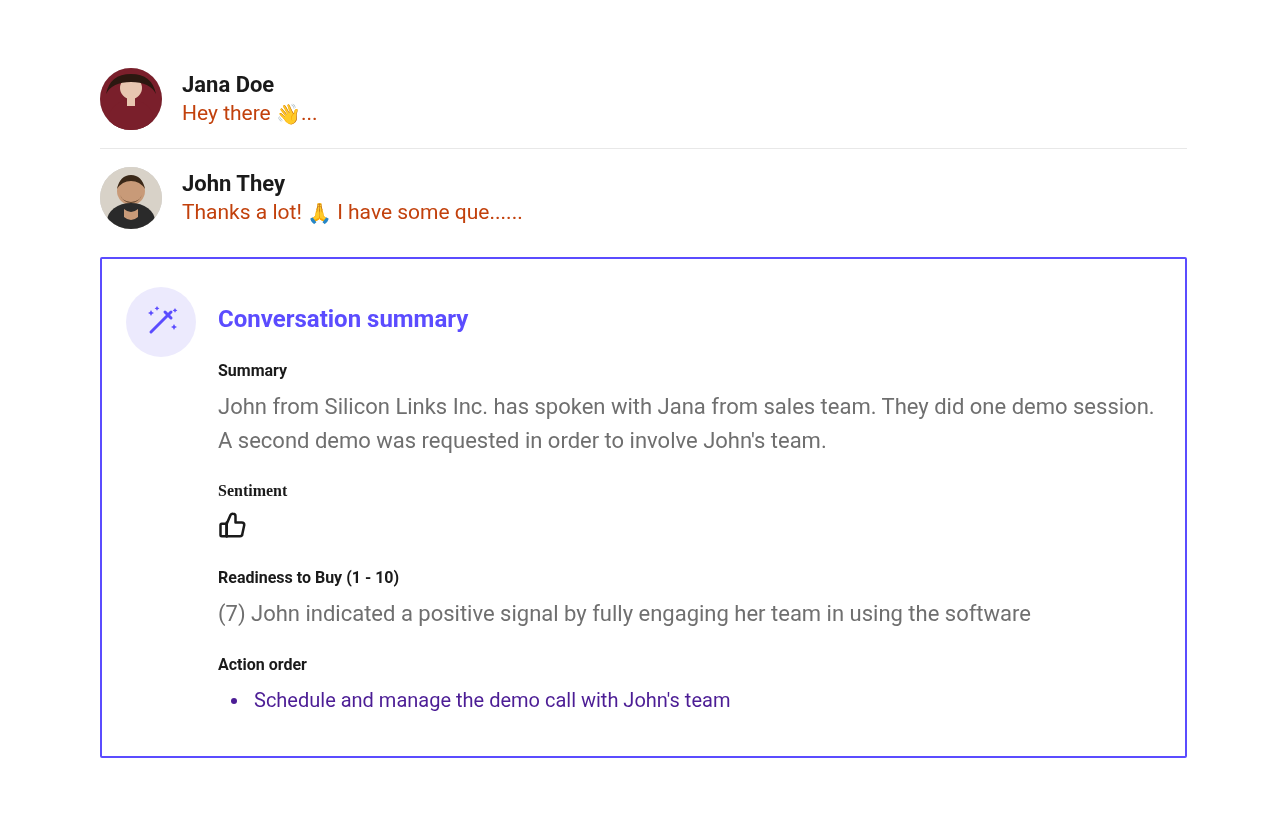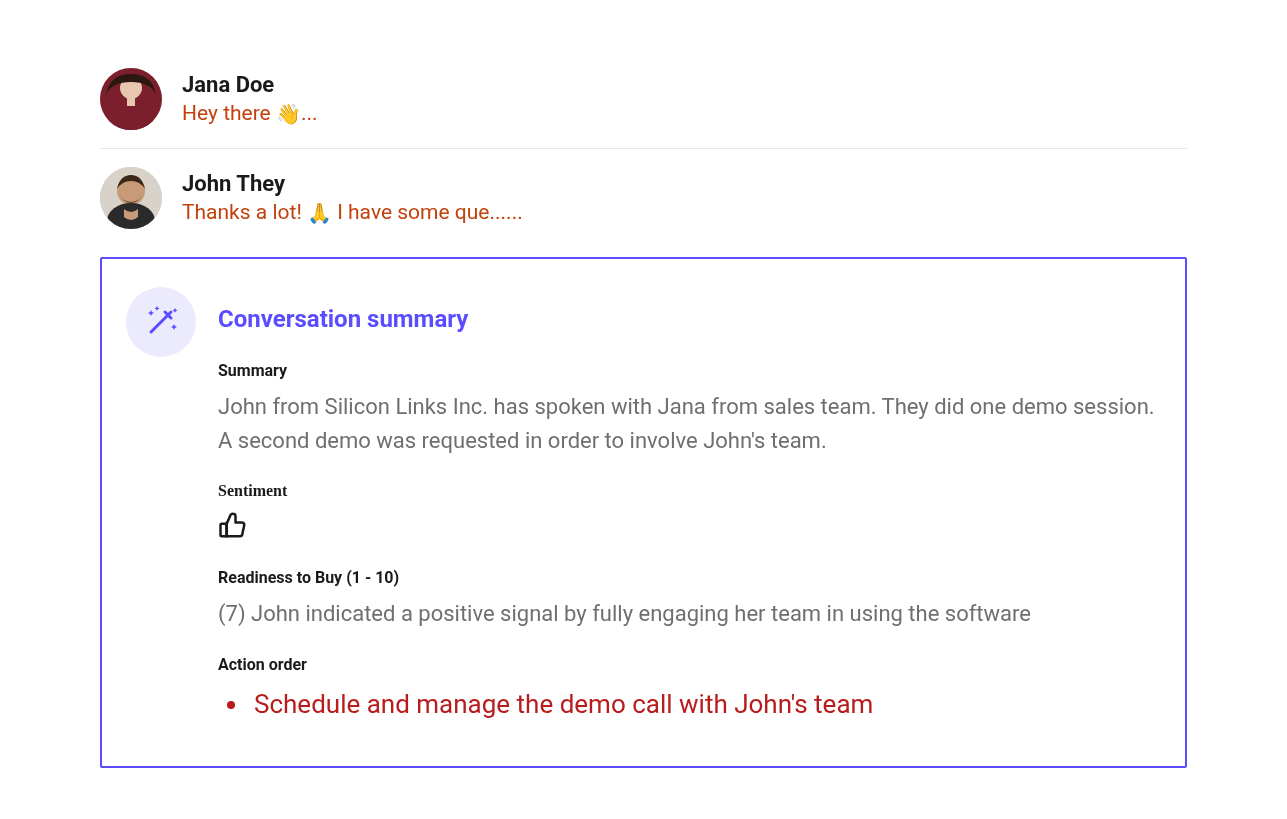--- a/index.html
+++ b/index.html
@@ -82,22 +82,22 @@
       color: #6f6f6f;
       line-height: 1.55;
       margin-bottom: 24px;
     }
     .sentiment-block { margin-bottom: 24px; font-family: Liberation Serif, serif; }
     .thumb-icon { margin-top: 8px; }
     .thumb-icon svg { width: 30px; height: 30px; }
     .action-list {
       list-style: disc;
       padding-left: 32px;
-      font-size: 26px;
-      color: #b91c1c;
+      font-size: 20px;
+      color: #4c1d95;
       line-height: 1.6;
     }
     .action-list li { padding-left: 4px; }
   </style>
 </head>
 <body>
 
 <div class="container">
 
   <div class="message-row">

